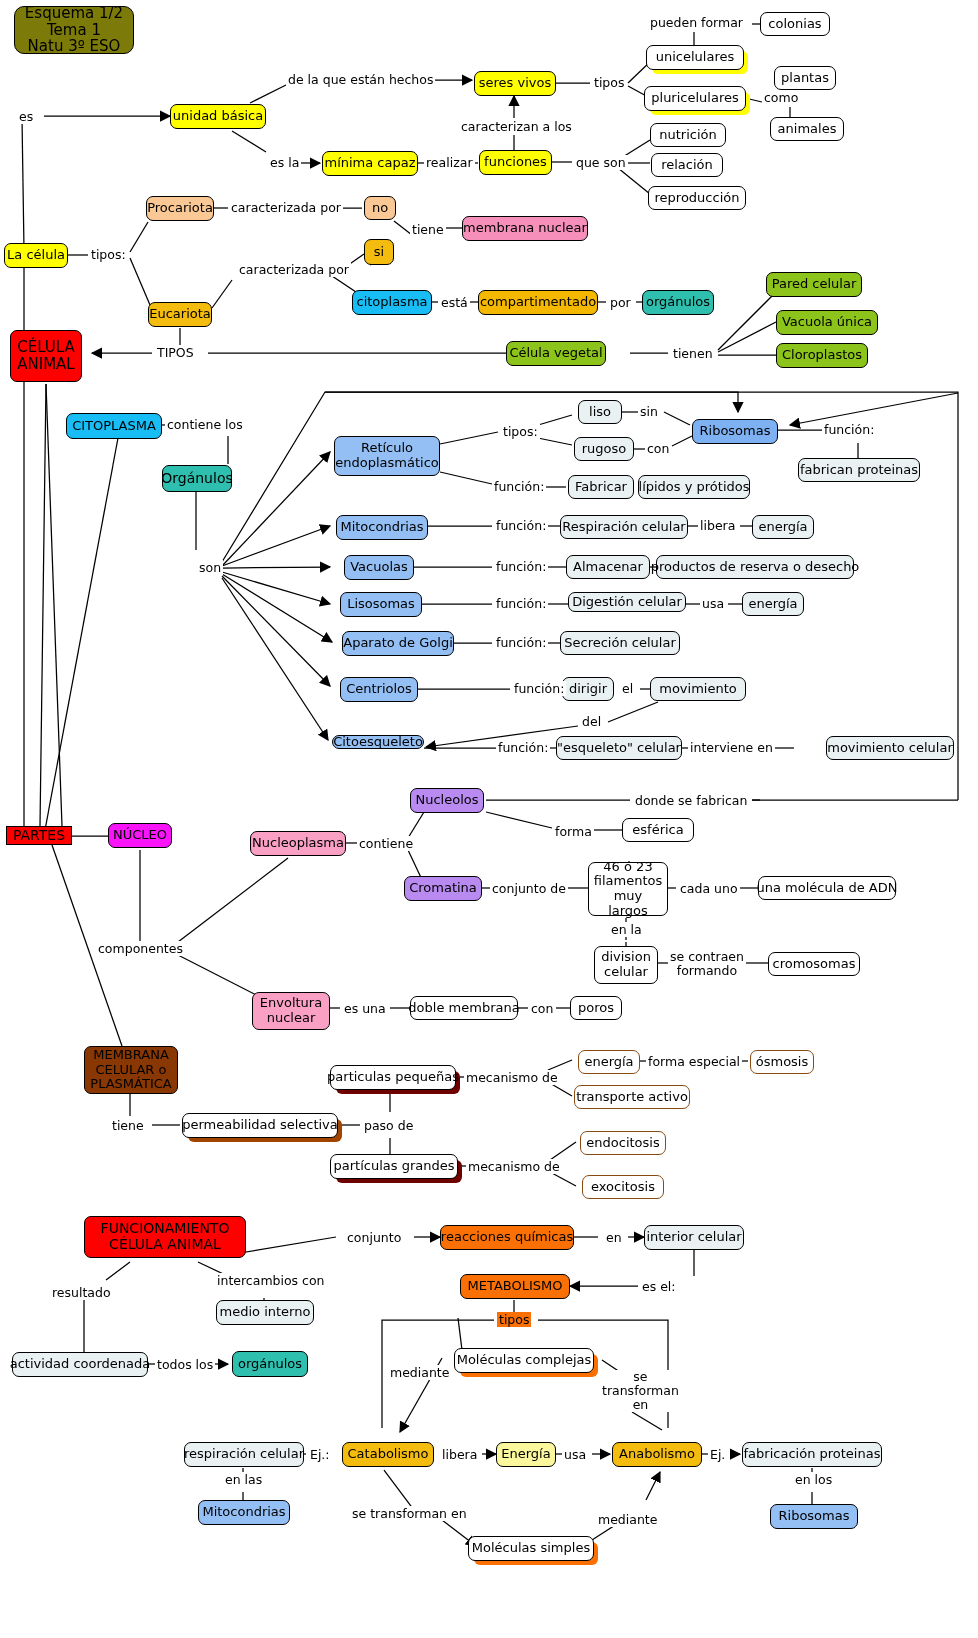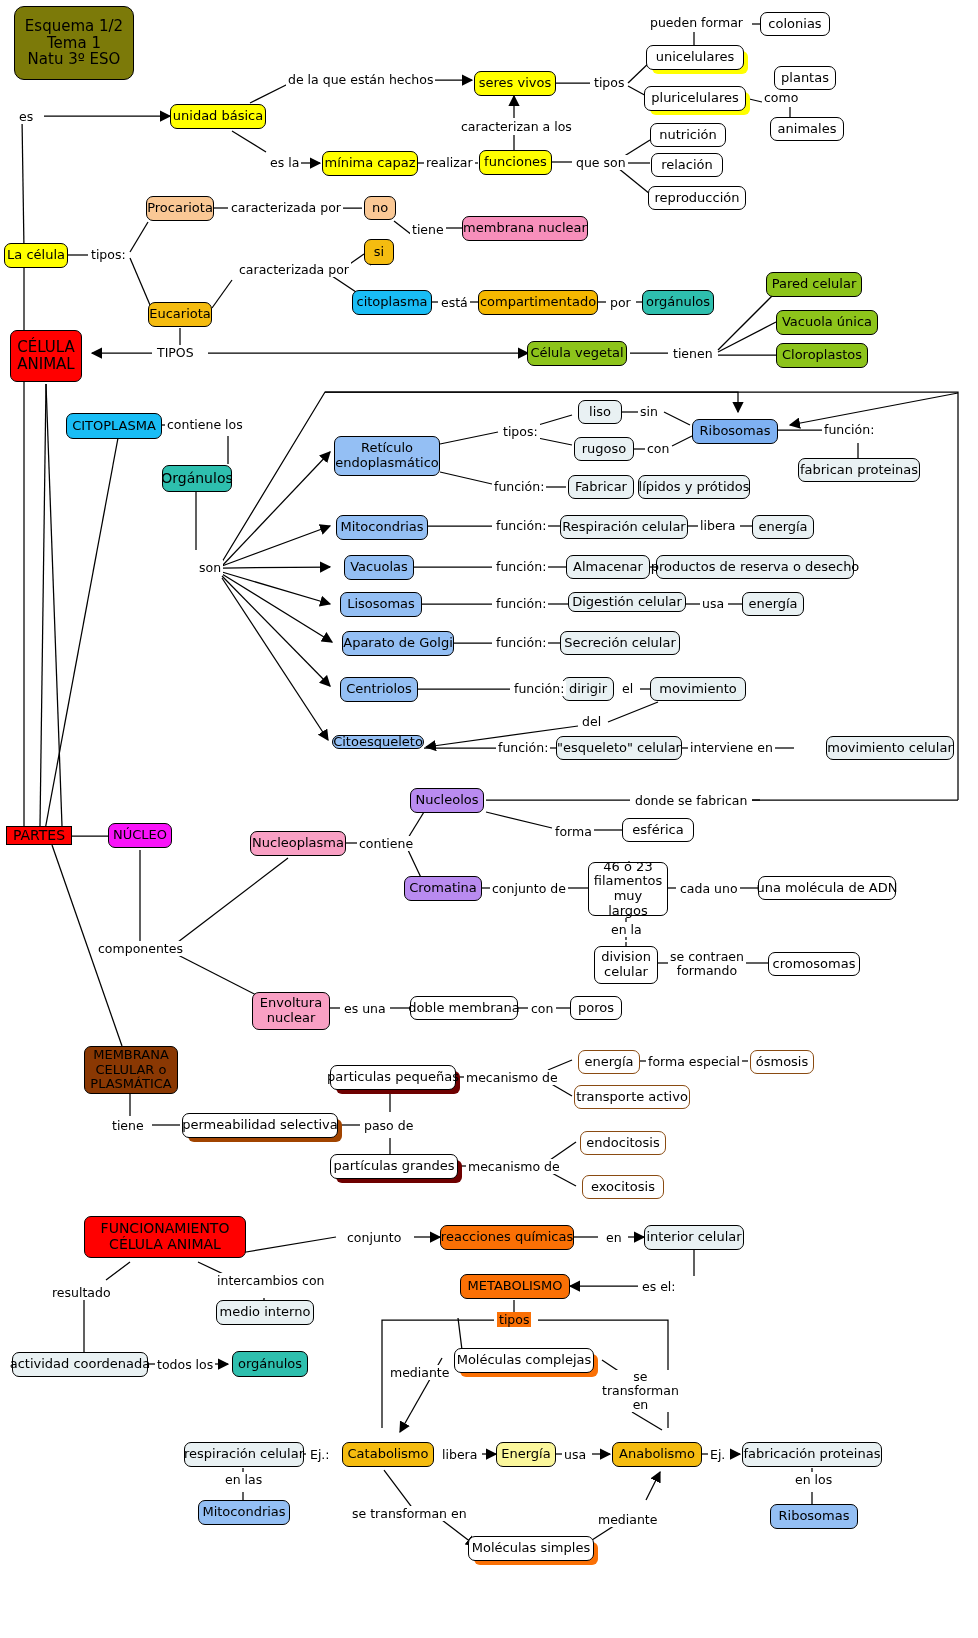--- a/index.html
+++ b/index.html
@@ -285,21 +285,21 @@
     <path d="M646,1500 L660,1472" marker-end="url(#ar)"></path>
 
     <path d="M702,1454 L708,1454"></path>
     <path d="M730,1454 L740,1454" marker-end="url(#ar)"></path>
 
     <path d="M812,1468 L812,1480"></path>
     <path d="M812,1492 L812,1504"></path>
   </g>
 </svg>
 
-<div class="node olive ml" style="left:14px;top:6px;width:120px;height:74px;">Esquema 1/2
+<div class="node olive ml" style="left:14px;top:6px;width:120px;height:48px;">Esquema 1/2
 Tema 1
 Natu 3º ESO</div>
 
 <div class="node yellow" style="left:4px;top:243px;width:64px;height:25px;">La célula</div>
 <div class="node yellow" style="left:170px;top:104px;width:96px;height:25px;">unidad básica</div>
 <div class="node yellow" style="left:474px;top:71px;width:82px;height:25px;">seres vivos</div>
 <div class="node plain" style="left:760px;top:12px;width:70px;height:24px;">colonias</div>
 <div class="node plain sh-yellow" style="left:646px;top:45px;width:98px;height:25px;">unicelulares</div>
 <div class="node plain sh-yellow" style="left:644px;top:86px;width:102px;height:25px;">pluricelulares</div>
 <div class="node plain" style="left:774px;top:66px;width:62px;height:24px;">plantas</div>
@@ -311,21 +311,21 @@
 <div class="node plain" style="left:648px;top:186px;width:98px;height:24px;">reproducción</div>
 
 <div class="node peach" style="left:146px;top:196px;width:68px;height:25px;">Procariota</div>
 <div class="node peach" style="left:364px;top:196px;width:32px;height:24px;">no</div>
 <div class="node gold" style="left:364px;top:239px;width:30px;height:26px;">si</div>
 <div class="node pink" style="left:462px;top:216px;width:126px;height:25px;">membrana nuclear</div>
 <div class="node gold" style="left:148px;top:302px;width:64px;height:25px;">Eucariota</div>
 <div class="node cyan" style="left:352px;top:290px;width:80px;height:25px;">citoplasma</div>
 <div class="node amber" style="left:478px;top:290px;width:120px;height:25px;">compartimentado</div>
 <div class="node teal" style="left:642px;top:290px;width:72px;height:25px;">orgánulos</div>
-<div class="node green" style="left:527px;top:341px;width:100px;height:25px;">Célula vegetal</div>
+<div class="node green" style="left:506px;top:341px;width:100px;height:25px;">Célula vegetal</div>
 <div class="node green" style="left:766px;top:272px;width:96px;height:25px;">Pared celular</div>
 <div class="node green" style="left:776px;top:310px;width:102px;height:25px;">Vacuola única</div>
 <div class="node green" style="left:776px;top:343px;width:92px;height:25px;">Cloroplastos</div>
 
 <div class="node red ml" style="left:10px;top:330px;width:72px;height:52px;font-size:15px;">CÉLULA
 ANIMAL</div>
 <div class="node cyan" style="left:66px;top:413px;width:96px;height:26px;">CITOPLASMA</div>
 <div class="node teal" style="left:162px;top:465px;width:70px;height:27px;font-size:14px;">Orgánulos</div>
 
 <div class="node blue ml" style="left:334px;top:436px;width:106px;height:40px;">Retículo

